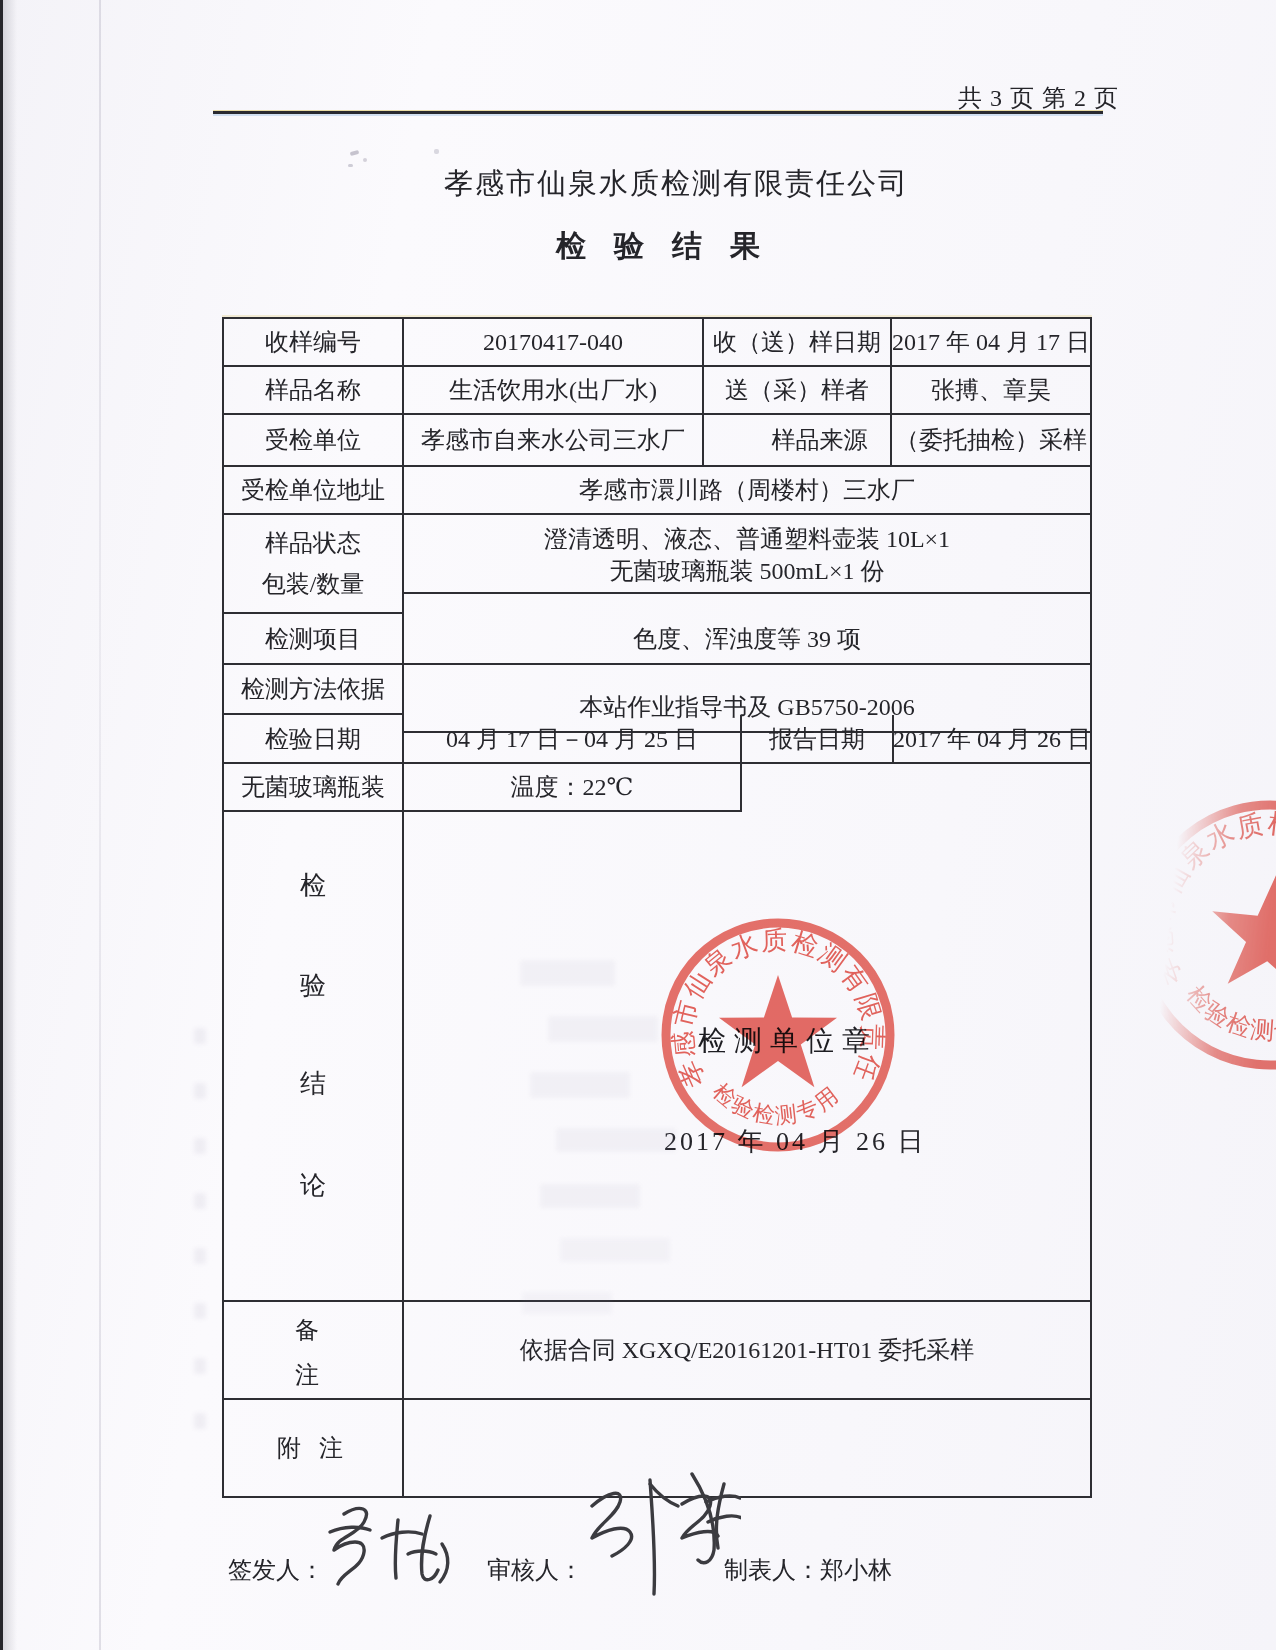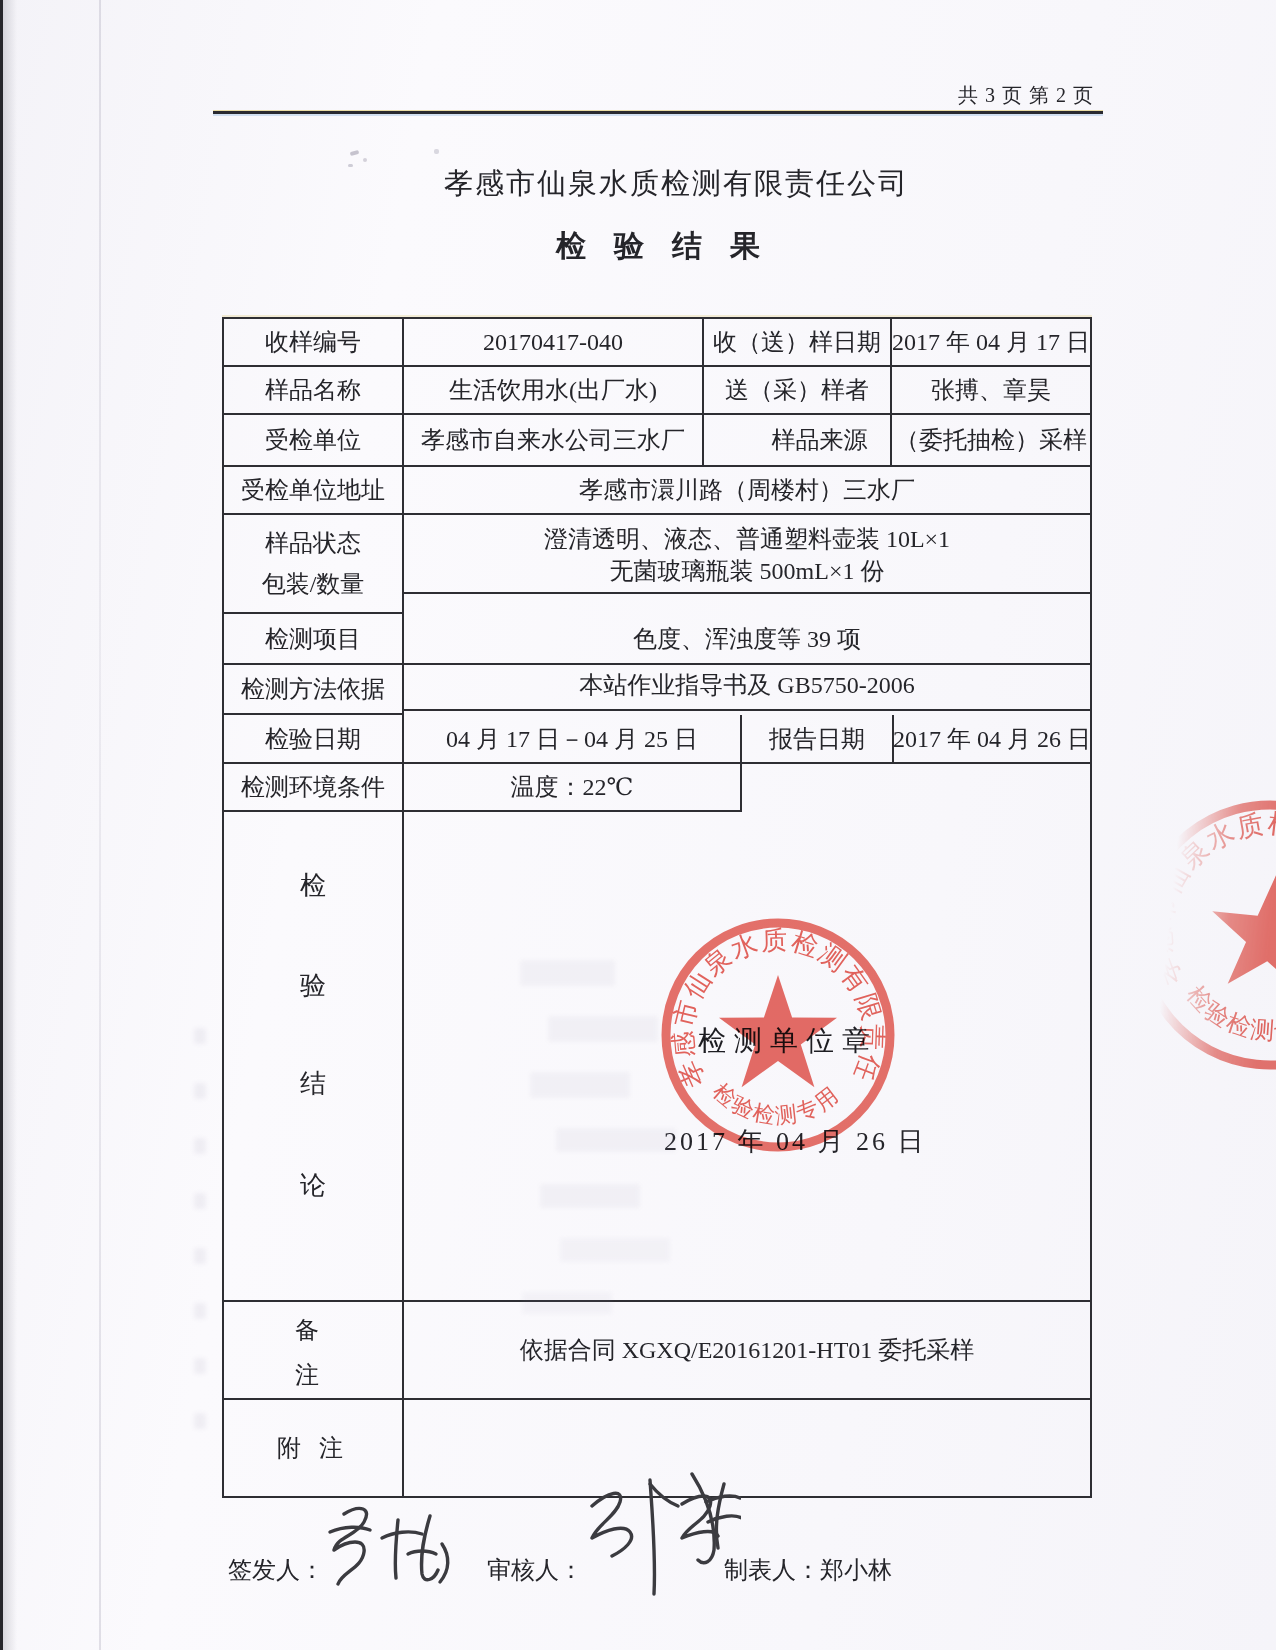--- a/index.html
+++ b/index.html
@@ -8,21 +8,21 @@
     position:relative; width:1276px; height:1650px; margin:0 auto;
     background:linear-gradient(100deg,#f4f3f8 0%,#fbfafd 28%,#f8f7fb 70%,#f5f4f9 100%);
     overflow:hidden;
     font-family:"Liberation Serif","DejaVu Serif",serif;
     color:var(--ink);
   }
   .abs{position:absolute;}
   .scan-left-edge{left:0;top:0;width:3px;height:1650px;background:#26262b;}
   .scan-left-shade{left:3px;top:0;width:14px;height:1650px;background:linear-gradient(90deg,rgba(70,70,85,.18),rgba(70,70,85,0));}
   .fold-line{left:99px;top:0;width:2px;height:1650px;background:linear-gradient(180deg,rgba(130,126,150,.22),rgba(130,126,150,.10) 40%,rgba(130,126,150,.22));}
-  .pagination{left:958px;top:82px;font-size:20px;letter-spacing:1px;white-space:nowrap;}
+  .pagination{left:958px;top:82px;font-size:24px;letter-spacing:1px;white-space:nowrap;}
   .header-rule{left:213px;top:111px;width:890px;height:3px;background:#2a2a30;
     box-shadow:0 -1px 0 rgba(214,186,60,.45), 0 2px 0 rgba(90,150,210,.25);}
   .company-title{left:444px;top:164px;font-size:29px;letter-spacing:2px;white-space:nowrap;}
   .report-title{left:556px;top:226px;font-size:30px;letter-spacing:28px;white-space:nowrap;font-weight:bold;}
   .smudge{background:#9a97a8;border-radius:2px;}
   
   .tbl{left:222px;top:317px;width:870px;height:1181px;border:2px solid var(--line);box-sizing:border-box;
     box-shadow:0 -2px 0 rgba(214,186,60,.2);}
   .cell{position:absolute;display:flex;align-items:center;justify-content:center;box-sizing:border-box;
     font-size:24px;white-space:nowrap;overflow:visible;}
@@ -88,28 +88,28 @@
     </div>
     <div class="cell bb two-line" style="left:180px;top:196px;width:686px;height:79px;">
       <span>澄清透明、液态、普通塑料壶装 10L×1</span>
       <span>无菌玻璃瓶装 500mL×1 份</span>
     </div>
 
     <div class="cell br bb" style="left:0;top:295px;width:180px;height:51px;">检测项目</div>
     <div class="cell bb" style="left:180px;top:295px;width:686px;height:51px;">色度、浑浊度等 39 项</div>
 
     <div class="cell br bb" style="left:0;top:346px;width:180px;height:50px;">检测方法依据</div>
-    <div class="cell bb" style="left:180px;top:342px;width:686px;height:50px;">本站作业指导书及 GB5750-2006</div>
+    <div class="cell bb" style="left:180px;top:364px;width:686px;height:50px;">本站作业指导书及 GB5750-2006</div>
 
     <div class="cell br bb" style="left:0;top:396px;width:180px;height:49px;">检验日期</div>
     <div class="cell br bb" style="left:180px;top:396px;width:338px;height:49px;">04 月 17 日－04 月 25 日</div>
     <div class="cell br bb" style="left:518px;top:396px;width:152px;height:49px;">报告日期</div>
     <div class="cell bb" style="left:670px;top:396px;width:196px;height:49px;">2017 年 04 月 26 日</div>
 
-    <div class="cell br bb" style="left:0;top:445px;width:180px;height:48px;">检测环境条件</div>
+    <div class="cell br bb" style="left:0;top:445px;width:180px;height:48px;">无菌玻璃瓶装</div>
     <div class="cell br bb" style="left:180px;top:445px;width:338px;height:48px;">温度：22℃</div>
 
     <div class="cell br bb" style="left:0;top:493px;width:180px;height:490px;"></div>
     <div class="cell bb" style="left:180px;top:493px;width:686px;height:490px;"></div>
 
     <div class="cell br bb" style="left:0;top:983px;width:180px;height:98px;"></div>
     <div class="cell bb" style="left:180px;top:983px;width:686px;height:98px;">依据合同 XGXQ/E20161201-HT01 委托采样</div>
 
     <div class="cell br" style="left:0;top:1081px;width:180px;height:96px;letter-spacing:6px;">附 注</div>
   </div>

